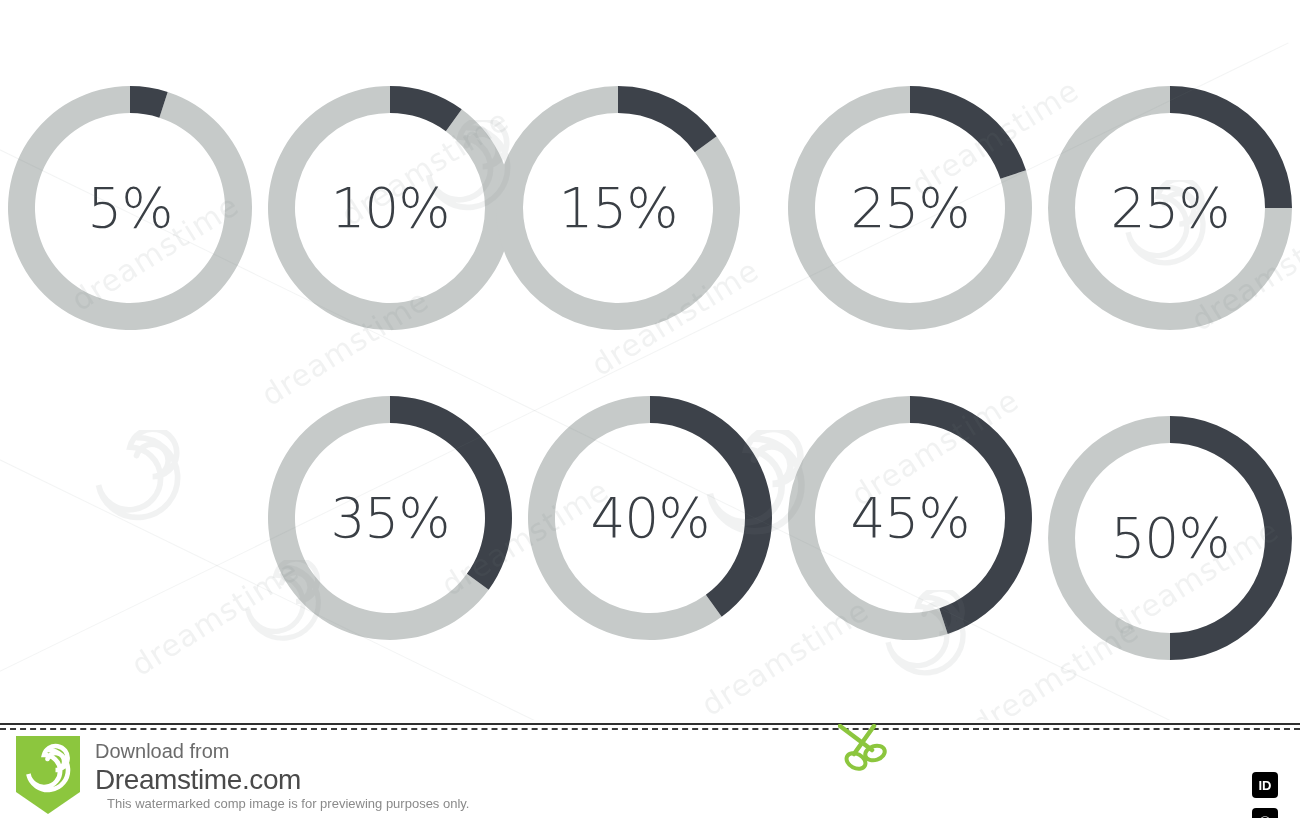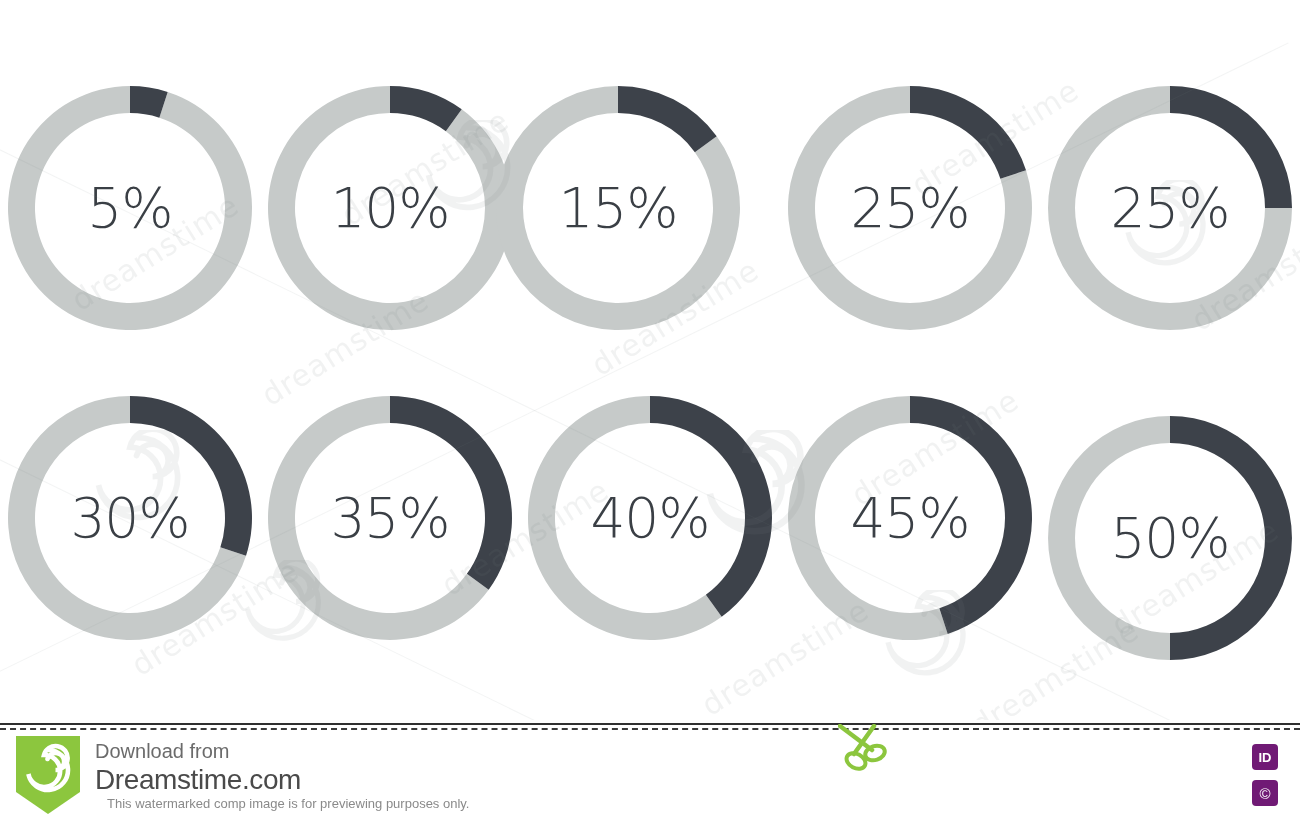--- a/index.html
+++ b/index.html
@@ -152,29 +152,30 @@
     line-height: 18px;
     margin-top: 1px;
     margin-left: 12px;
   }
   .badge {
     position: absolute;
     right: 22px;
     width: 26px;
     height: 26px;
     border-radius: 4px;
-    background: #701a75;
+    background: #000000;
     color: #ffffff;
     font-family: "Liberation Sans", "DejaVu Sans", sans-serif;
     font-size: 13px;
     font-weight: bold;
     display: flex;
     align-items: center;
     justify-content: center;
     box-sizing: border-box;
+    margin-top: 28px;
   }
   #badge-id { top: 24px; }
   #badge-copyright { top: 60px; font-size: 15px; font-weight: normal; }
 </style>
 </head>
 <body>
 
 <div id="chart-area">
     <div class="donut-cell" style="left: 0px; top: 78px;">
       <svg class="donut-svg" viewBox="0 0 260 260">
@@ -203,27 +204,20 @@
         <path d="M 130 8 A 122 122 0 0 1 246.02889498800874 92.29992668625641 L 220.35036904803957 100.64338553438 A 95 95 0 0 0 130 35 Z" fill="#3d424a"></path>
       </svg>
       <div class="donut-label">25%</div>
     </div>
     <div class="donut-cell" style="left: 1040px; top: 78px;">
       <svg class="donut-svg" viewBox="0 0 260 260">
         <path d="M 252 130 A 122 122 0 1 1 129.99999999999997 8 L 129.99999999999997 35 A 95 95 0 1 0 225 130 Z" fill="#c6cac9"></path>
         <path d="M 130 8 A 122 122 0 0 1 252 130 L 225 130 A 95 95 0 0 0 130 35 Z" fill="#3d424a"></path>
       </svg>
       <div class="donut-label">25%</div>
-    </div>
-    <div class="donut-cell" style="left: 0px; top: 388px;">
-      <svg class="donut-svg" viewBox="0 0 260 260">
-        <path d="M 246.02889498800874 167.7000733137436 A 122 122 0 1 1 129.99999999999997 8 L 129.99999999999997 35 A 95 95 0 1 0 220.35036904803957 159.35661446562 Z" fill="#c6cac9"></path>
-        <path d="M 130 8 A 122 122 0 0 1 246.02889498800874 167.7000733137436 L 220.35036904803957 159.35661446562 A 95 95 0 0 0 130 35 Z" fill="#3d424a"></path>
-      </svg>
-      <div class="donut-label">30%</div>
     </div>
     <div class="donut-cell" style="left: 260px; top: 388px;">
       <svg class="donut-svg" viewBox="0 0 260 260">
         <path d="M 228.7000733137436 201.70980077968173 A 122 122 0 1 1 129.99999999999997 8 L 129.99999999999997 35 A 95 95 0 1 0 206.85661446562 185.83959896778495 Z" fill="#c6cac9"></path>
         <path d="M 130 8 A 122 122 0 0 1 228.7000733137436 201.70980077968173 L 206.85661446562 185.83959896778495 A 95 95 0 0 0 130 35 Z" fill="#3d424a"></path>
       </svg>
       <div class="donut-label">35%</div>
     </div>
     <div class="donut-cell" style="left: 520px; top: 388px;">
       <svg class="donut-svg" viewBox="0 0 260 260">

